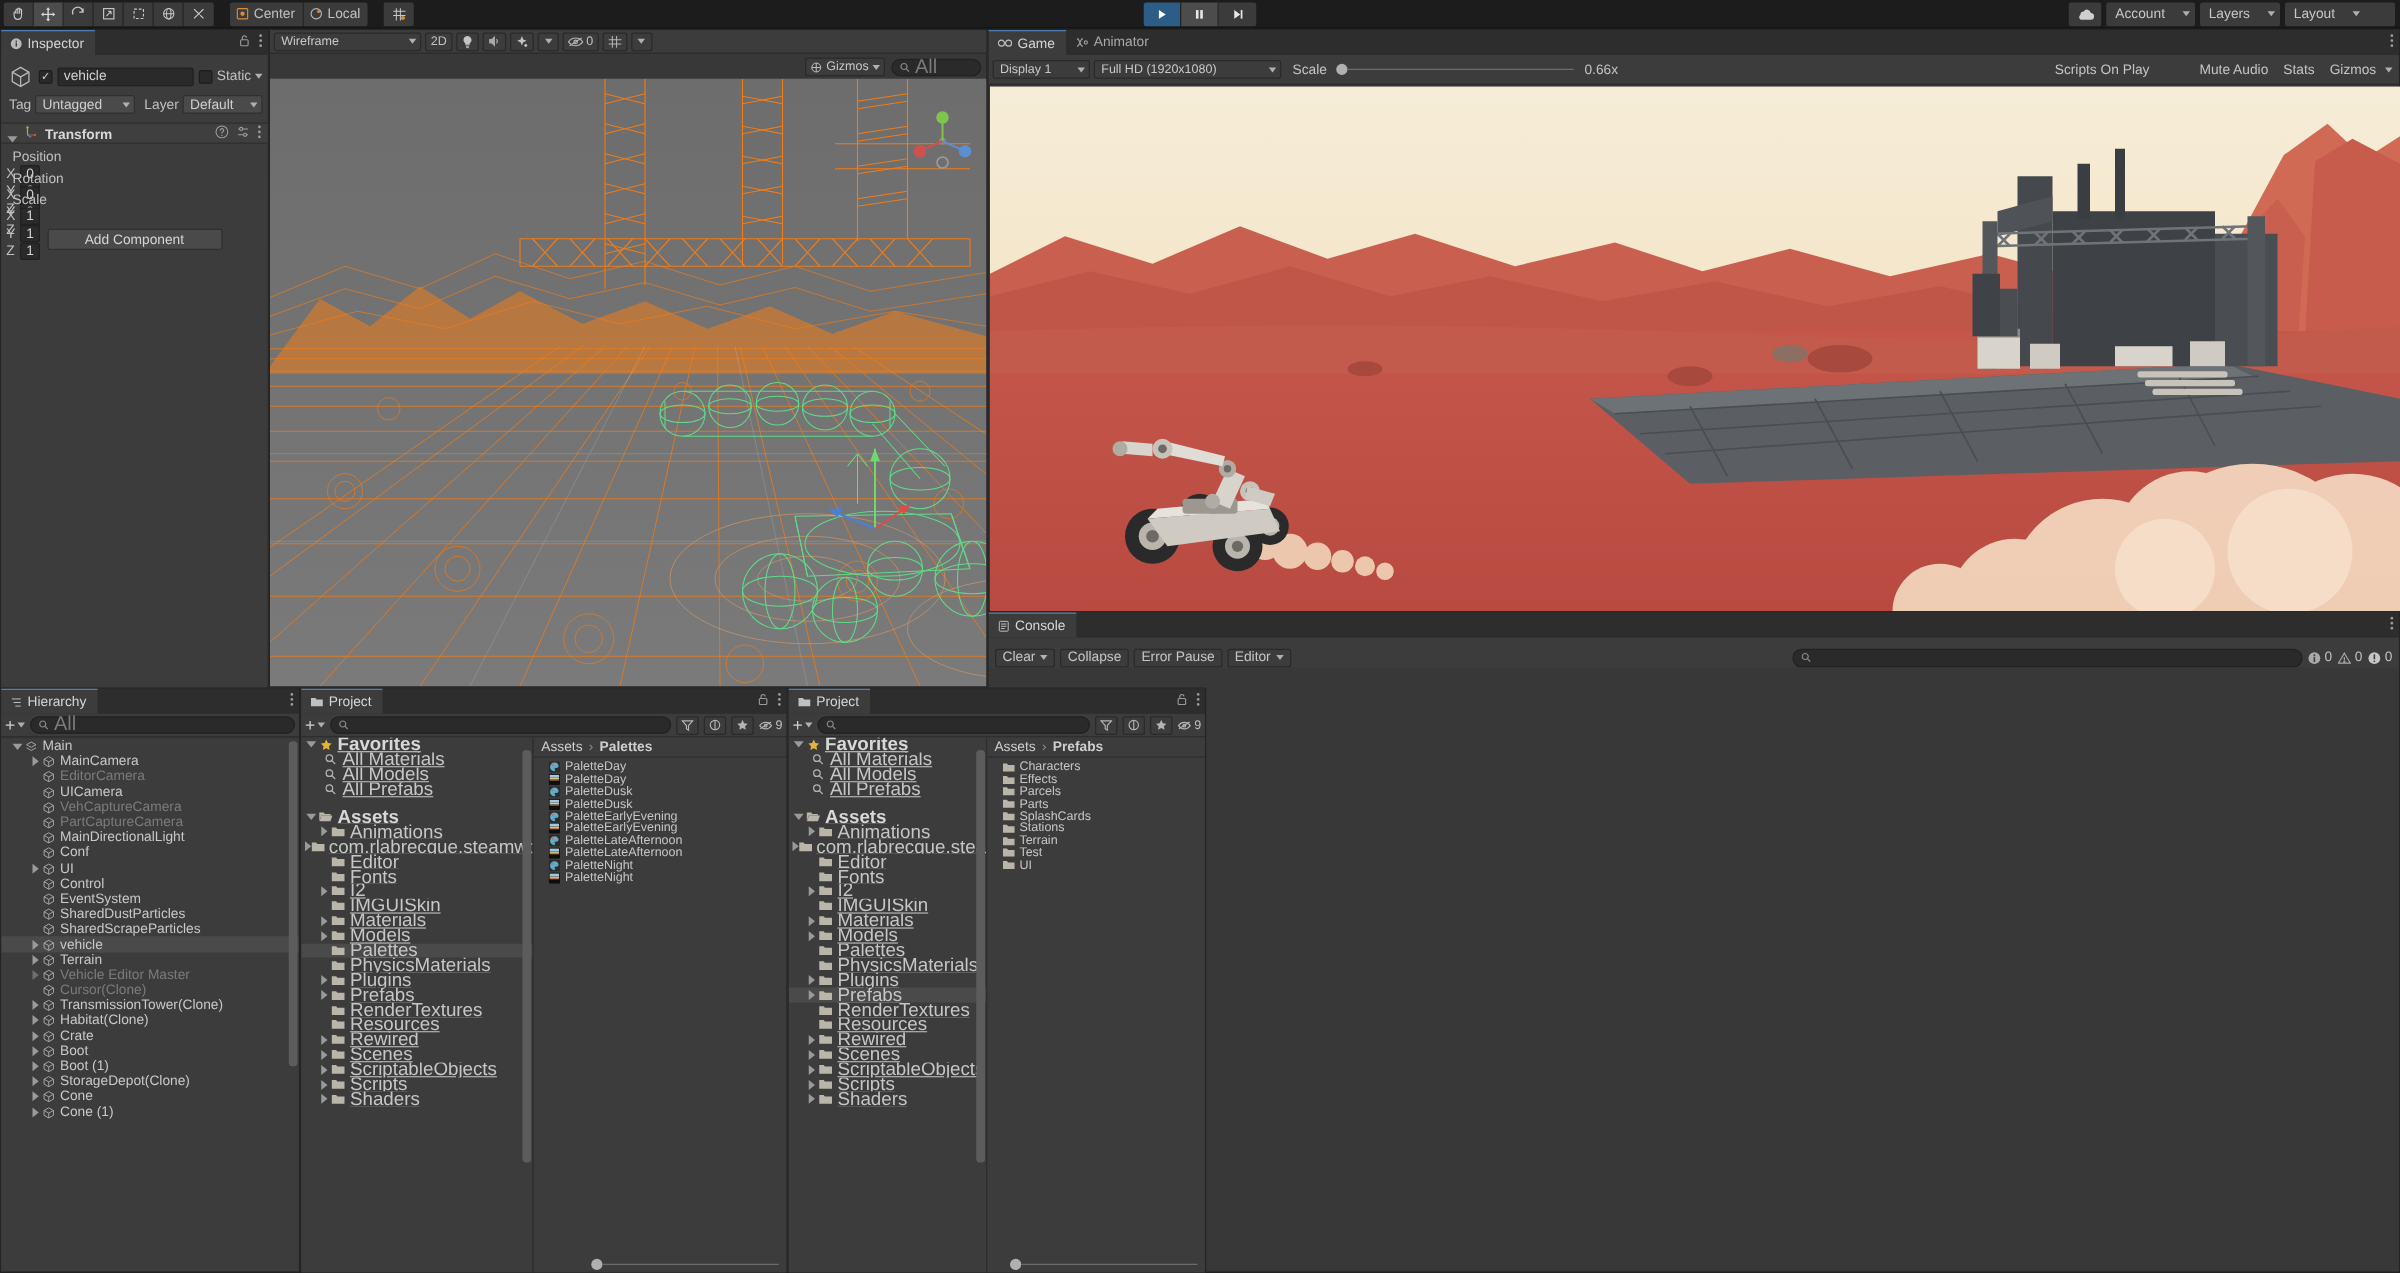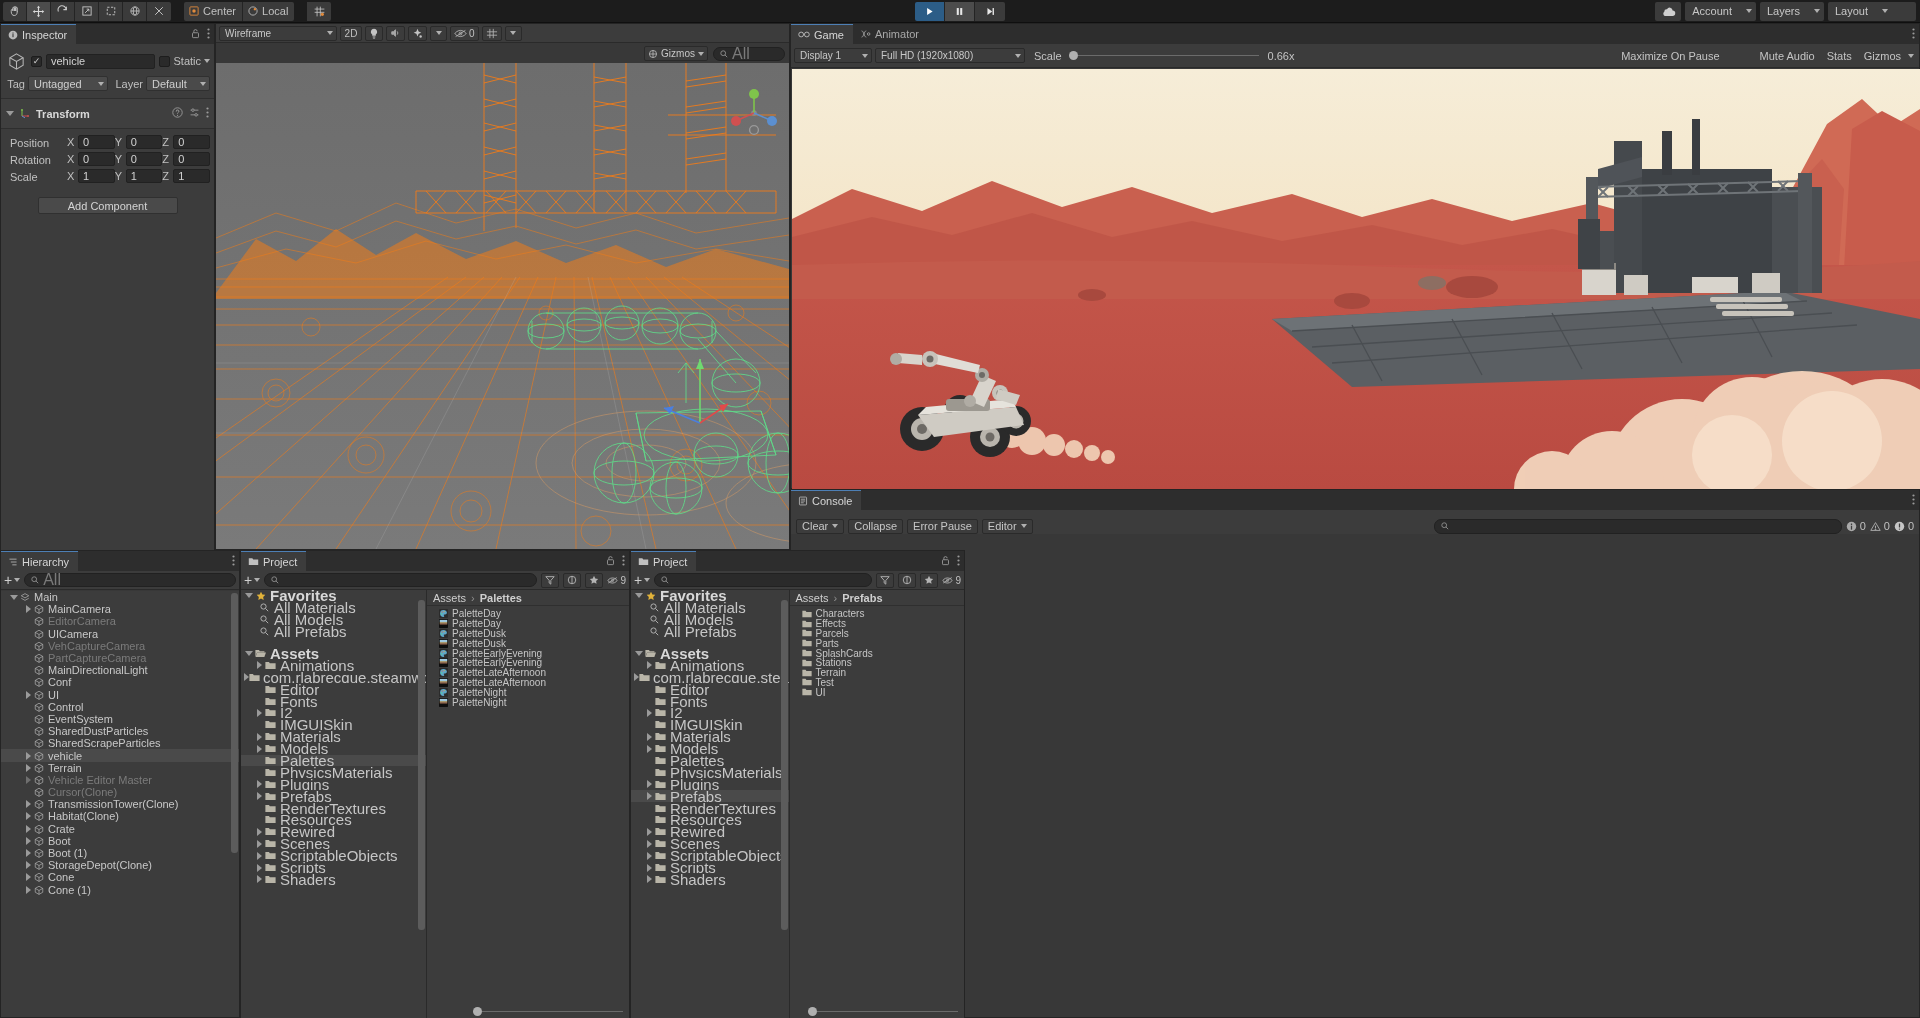--- a/index.html
+++ b/index.html
@@ -80,29 +80,29 @@
     display:flex;align-items:center;justify-content:center;color:#d0d0d0;font-size:9px;}
   .static-box{ display:flex; align-items:center; gap:3px; color:#c0c0c0; font-size:11px; }
   .row2{ display:flex; align-items:center; padding:2px 4px; gap:3px; }
   .lbl{ color:#c0c0c0; font-size:11px; }
   .dropdn{
     height:15px; background:#4a4a4a; border:1px solid #303030; border-radius:2px;
     display:flex; align-items:center; justify-content:space-between; padding:0 3px 0 5px;
     color:#cecece; font-size:11px;
   }
   .comp-head{
-    height:31px; background:#3f3f3f; display:flex; align-items:center; gap:5px;
+    height:17px; background:#3f3f3f; display:flex; align-items:flex-end; gap:5px;
     padding:0 5px; margin-top:5px; border-top:1px solid #2e2e2e; border-bottom:1px solid #2e2e2e;
   }
   .tri{ width:0;height:0;border-left:4px solid transparent;border-right:4px solid transparent;
     border-top:5px solid #9a9a9a; }
   .tri-r{ width:0;height:0;border-top:4px solid transparent;border-bottom:4px solid transparent;
     border-left:5px solid #9a9a9a; }
   .comp-title{ font-weight:bold; color:#d8d8d8; font-size:11px; }
-  .vec-row{ display:flex; align-items:flex-end; height:15px; margin:2px 4px 1px 4px; }
+  .vec-row{ display:flex; align-items:flex-start; height:15px; margin:2px 4px 1px 4px;flex-direction:column; }
   .vec-label{ width:62px; color:#c0c0c0; font-size:11px; padding-left:5px;}
   .axis{ display:flex; align-items:center; flex:1; gap:3px; }
   .axis-l{ color:#c0c0c0; font-size:11px; width:8px;}
   .numfield{
     flex:1; height:14px; background:#2a2a2a; border:1px solid #212121; border-radius:2px;
     display:flex; align-items:center; padding:0 4px; color:#d2d2d2; font-size:11px;
   }
   .addcomp{
     width:140px; height:17px; margin:14px auto 0 auto; background:#4a4a4a;
     border:1px solid #303030; border-radius:2px; display:flex; align-items:center;
@@ -691,21 +691,21 @@
       <span>Full HD (1920x1080)</span>
       <span class="caret"></span>
     </div>
     <span class="gv-lbl" style="margin-left:6px;">Scale</span>
     <div style="display:flex;align-items:center;width:190px;margin-left:4px;">
       <div style="width:9px;height:9px;border-radius:50%;background:#b0b0b0;"></div>
       <div style="flex:1;height:1px;background:#6b6b6b;"></div>
     </div>
     <span class="gv-lbl" style="margin-left:6px;">0.66x</span>
     <div style="flex:1"></div>
-    <span class="gv-lbl">Maximize On Pause</span>
+    <span class="gv-lbl">Scripts On Play</span>
     <span class="gv-lbl" style="margin-left:19px;padding-left:18px;">Mute Audio</span>
     <span class="gv-lbl" style="margin-left:9px;">Stats</span>
     <span class="gv-lbl" style="margin-left:9px;">Gizmos</span>
     <span class="caret" style="margin-left:4px;margin-right:2px;"></span>
   </div>
   <div id="game-canvas">
     <svg width="1128" height="420" viewBox="0 0 1128 420" style="display:block;">
       <defs>
         <linearGradient id="marsSky" x1="0" y1="0" x2="0" y2="1">
           <stop offset="0%" stop-color="#f6edd8"></stop>

